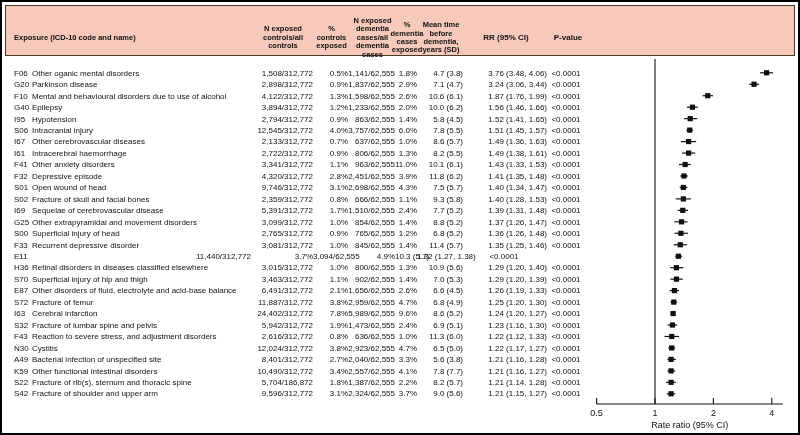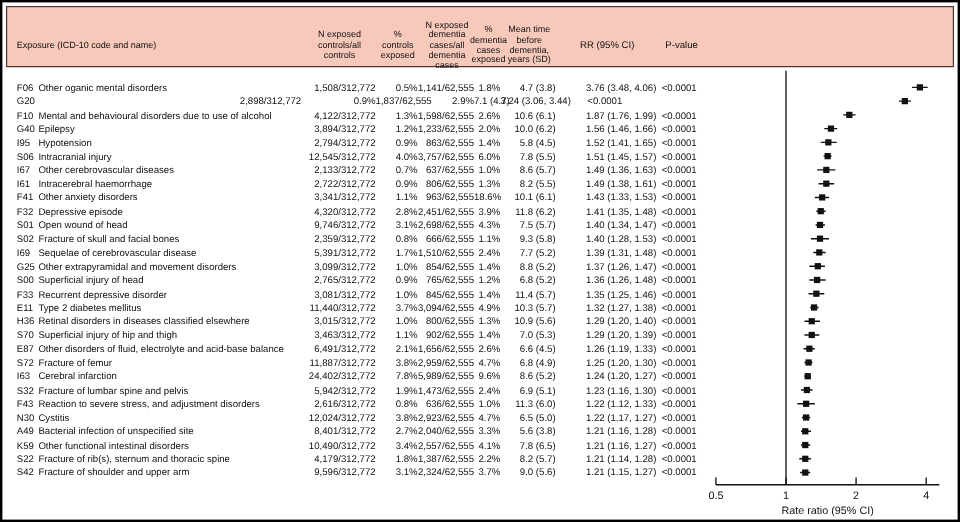--- a/index.html
+++ b/index.html
@@ -9,21 +9,21 @@
     font-family:"Liberation Sans", sans-serif;color:#111;
   }
   
   .header-band{
     position:absolute;left:3px;right:3px;top:3px;height:51px;
     border:1px solid #4a382f;box-sizing:border-box;
     display:grid;grid-template-columns:246px 62px 35px 47px 22px 46px 84px 40px 1fr;
   }
   .hcell{
     display:flex;align-items:center;justify-content:center;
-    font-size:7.5px;font-weight:normal;line-height:1.12;
+    font-size:7.5px;font-weight:bold;line-height:1.12;
     white-space:pre-line;text-align:center;overflow:visible;margin-top:11px;
   }
   .hcell.exposure{justify-content:flex-start;text-align:right;padding-left:8px;}
   .hcell.rr{white-space:nowrap;font-size:8px;}
   .hcell.pv{white-space:nowrap;font-size:8px;}
   
   .rows{position:absolute;left:3px;top:66px;width:582px;}
   .trow{
     display:grid;grid-template-columns:27px 219px 62px 35px 47px 22px 46px 84px 40px;
     height:11.464px;align-items:center;font-size:8px;line-height:1;white-space:nowrap;
@@ -74,20 +74,21 @@
         <span class="num">1,508/312,772</span>
         <span class="num">0.5%</span>
         <span class="num">1,141/62,555</span>
         <span class="num">1.8%</span>
         <span class="num">4.7 (3.8)</span>
         <span class="num">3.76 (3.48, 4.06)</span>
         <span class="pval">&lt;0.0001</span>
       </div>
       <div class="trow">
         <span class="code">G20</span>
+        <span class="name">Parkinson disease</span>
         <span class="num">2,898/312,772</span>
         <span class="num">0.9%</span>
         <span class="num">1,837/62,555</span>
         <span class="num">2.9%</span>
         <span class="num">7.1 (4.7)</span>
         <span class="num">3.24 (3.06, 3.44)</span>
         <span class="pval">&lt;0.0001</span>
       </div>
       <div class="trow">
         <span class="code">F10</span>
@@ -154,21 +155,21 @@
         <span class="num">8.2 (5.5)</span>
         <span class="num">1.49 (1.38, 1.61)</span>
         <span class="pval">&lt;0.0001</span>
       </div>
       <div class="trow">
         <span class="code">F41</span>
         <span class="name">Other anxiety disorders</span>
         <span class="num">3,341/312,772</span>
         <span class="num">1.1%</span>
         <span class="num">963/62,555</span>
-        <span class="num">18.6%</span>
+        <span class="num">11.0%</span>
         <span class="num">10.1 (6.1)</span>
         <span class="num">1.43 (1.33, 1.53)</span>
         <span class="pval">&lt;0.0001</span>
       </div>
       <div class="trow">
         <span class="code">F32</span>
         <span class="name">Depressive episode</span>
         <span class="num">4,320/312,772</span>
         <span class="num">2.8%</span>
         <span class="num">2,451/62,555</span>
@@ -238,21 +239,20 @@
         <span class="num">3,081/312,772</span>
         <span class="num">1.0%</span>
         <span class="num">845/62,555</span>
         <span class="num">1.4%</span>
         <span class="num">11.4 (5.7)</span>
         <span class="num">1.35 (1.25, 1.46)</span>
         <span class="pval">&lt;0.0001</span>
       </div>
       <div class="trow">
         <span class="code">E11</span>
-        <span class="name">Type 2 diabetes mellitus</span>
         <span class="num">11,440/312,772</span>
         <span class="num">3.7%</span>
         <span class="num">3,094/62,555</span>
         <span class="num">4.9%</span>
         <span class="num">10.3 (5.7)</span>
         <span class="num">1.32 (1.27, 1.38)</span>
         <span class="pval">&lt;0.0001</span>
       </div>
       <div class="trow">
         <span class="code">H36</span>
@@ -353,28 +353,28 @@
         <span class="num">1.21 (1.16, 1.28)</span>
         <span class="pval">&lt;0.0001</span>
       </div>
       <div class="trow">
         <span class="code">K59</span>
         <span class="name">Other functional intestinal disorders</span>
         <span class="num">10,490/312,772</span>
         <span class="num">3.4%</span>
         <span class="num">2,557/62,555</span>
         <span class="num">4.1%</span>
-        <span class="num">7.8 (6.5)</span>
+        <span class="num">7.8 (7.7)</span>
         <span class="num">1.21 (1.16, 1.27)</span>
         <span class="pval">&lt;0.0001</span>
       </div>
       <div class="trow">
         <span class="code">S22</span>
         <span class="name">Fracture of rib(s), sternum and thoracic spine</span>
-        <span class="num">4,179/312,772</span>
+        <span class="num">5,704/186,872</span>
         <span class="num">1.8%</span>
         <span class="num">1,387/62,555</span>
         <span class="num">2.2%</span>
         <span class="num">8.2 (5.7)</span>
         <span class="num">1.21 (1.14, 1.28)</span>
         <span class="pval">&lt;0.0001</span>
       </div>
       <div class="trow">
         <span class="code">S42</span>
         <span class="name">Fracture of shoulder and upper arm</span>

